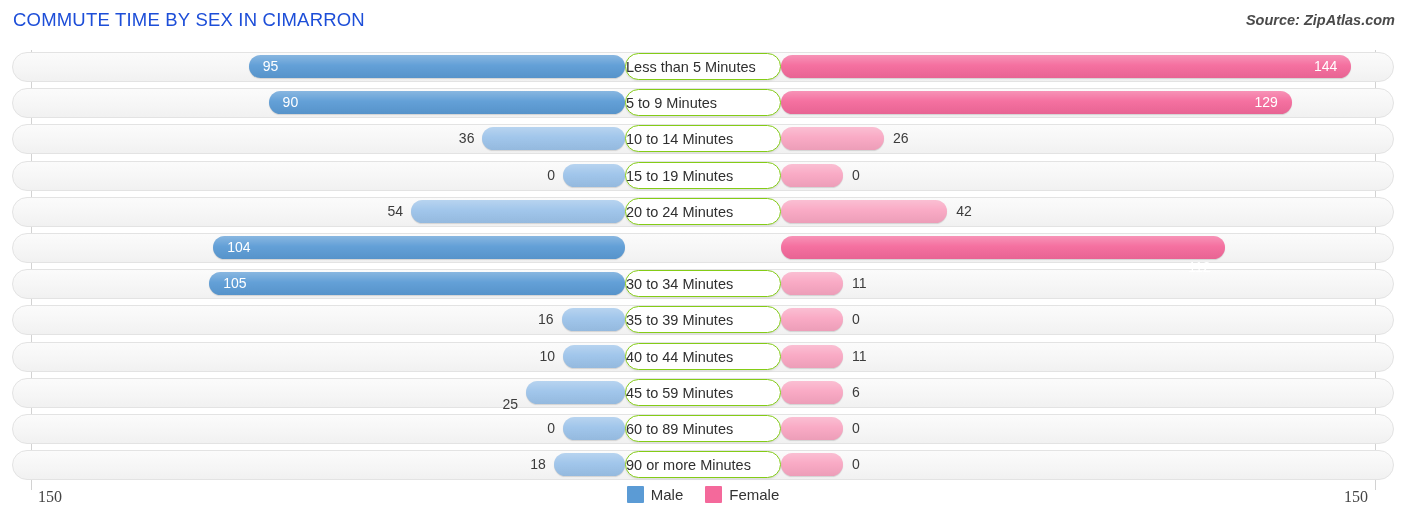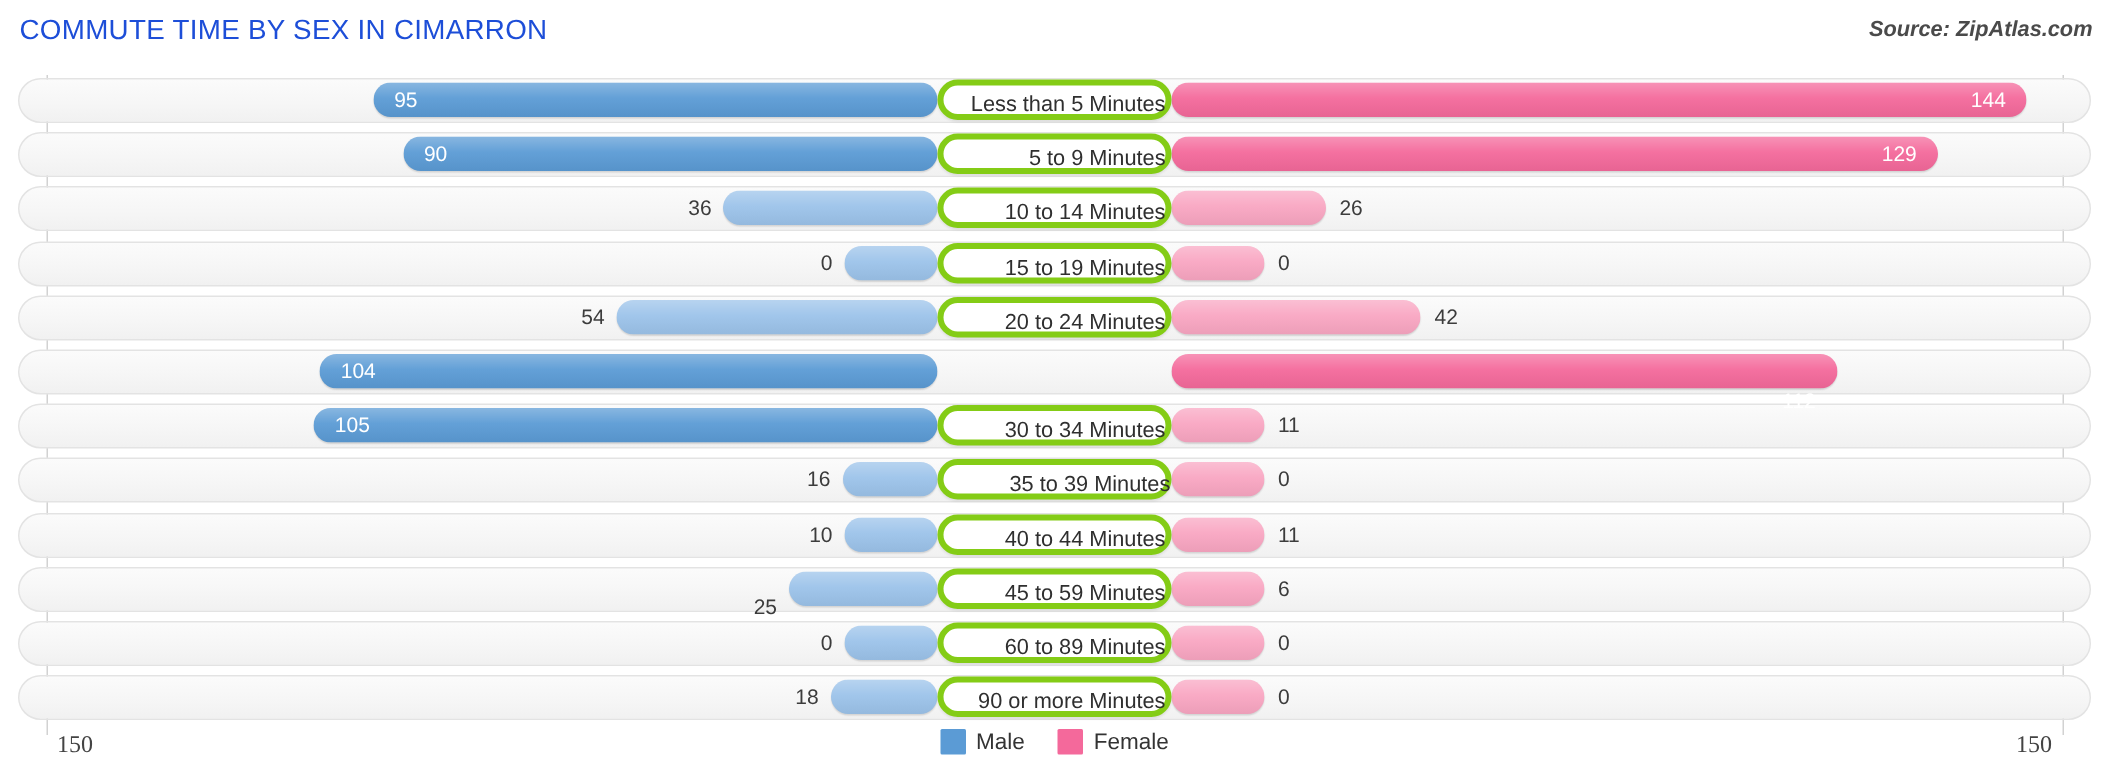--- a/index.html
+++ b/index.html
@@ -104,26 +104,26 @@
     z-index: 4;
   }
   .bar-value.inside  { color: #ffffff; }
   .bar-value.outside { color: #3c3c3c; }
 
   .center-label {
     position: absolute;
     top: 1px;
     height: 27px;
     line-height: 27px;
-    border: 4px solid #84cc16;
+    border: 1px solid #84cc16;
     border-radius: 14px;
     background: #ffffff;
     color: #2f2f2f;
     font-size: 14.5px;
-    text-align: right;
+    text-align: left;
     box-sizing: border-box;
     box-shadow: 0 1px 2px rgba(0,0,0,0.10);
     z-index: 5;
     white-space: nowrap;
   }
 
   
   .axis-label {
     position: absolute;
     top: 488px;
@@ -208,21 +208,21 @@
       <div class="bar bar-male" style="left: 209.2px; width: 415.8px; top: 222.2px; background-color: rgb(91, 155, 213);"></div>
       <div class="bar-value inside" style="top: 222.2px; left: 223.2px;">105</div>
       <div class="bar bar-female" style="left: 781px; width: 62px; top: 222.2px; background-color: rgb(249, 166, 194);"></div>
       <div class="bar-value outside" style="top: 222.2px; left: 852px;">11</div>
       <div class="center-label" style="top: 220.2px; left: 625px; width: 156px;">30 to 34 Minutes</div>
       <div class="row" style="top: 255.4px;"></div>
       <div class="bar bar-male" style="left: 561.64px; width: 63.36px; top: 258.4px; background-color: rgb(156, 195, 234);"></div>
       <div class="bar-value outside" style="top: 258.4px; left: 519.64px; width: 34px; text-align: right;">16</div>
       <div class="bar bar-female" style="left: 781px; width: 62px; top: 258.4px; background-color: rgb(249, 166, 194);"></div>
       <div class="bar-value outside" style="top: 258.4px; left: 852px;">0</div>
-      <div class="center-label" style="top: 256.4px; left: 625px; width: 156px; padding-left: 44px;">35 to 39 Minutes</div>
+      <div class="center-label" style="top: 256.4px; left: 625px; width: 156px;">35 to 39 Minutes</div>
       <div class="row" style="top: 291.6px;"></div>
       <div class="bar bar-male" style="left: 563px; width: 62px; top: 294.6px; background-color: rgb(156, 195, 234);"></div>
       <div class="bar-value outside" style="top: 294.6px; left: 521px; width: 34px; text-align: right;">10</div>
       <div class="bar bar-female" style="left: 781px; width: 62px; top: 294.6px; background-color: rgb(249, 166, 194);"></div>
       <div class="bar-value outside" style="top: 294.6px; left: 852px;">11</div>
       <div class="center-label" style="top: 292.6px; left: 625px; width: 156px;">40 to 44 Minutes</div>
       <div class="row" style="top: 327.8px;"></div>
       <div class="bar bar-male" style="left: 526px; width: 99px; top: 330.8px; background-color: rgb(156, 195, 234);"></div>
       <div class="bar-value outside" style="top: 330.8px; left: 484px; width: 34px; text-align: right; margin-top: 12px;">25</div>
       <div class="bar bar-female" style="left: 781px; width: 62px; top: 330.8px; background-color: rgb(249, 166, 194);"></div>

